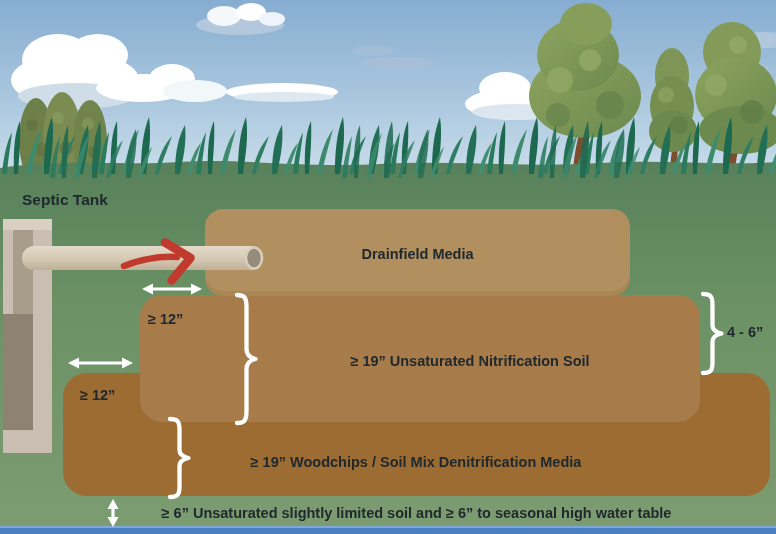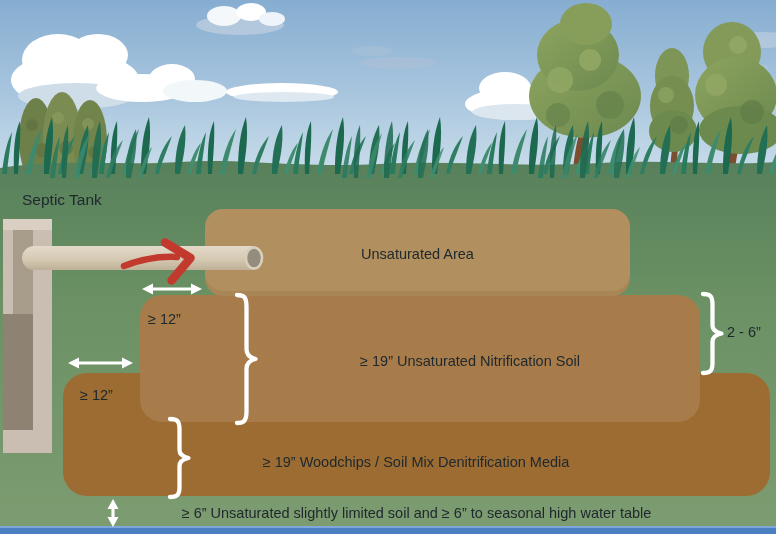--- a/index.html
+++ b/index.html
@@ -21,21 +21,21 @@
   .box.denit{left:63px;top:373px;width:707px;height:123px;border-radius:24px;background:#9c6c32;z-index:2;}
   .box.nit{left:140px;top:295px;width:560px;height:127px;border-radius:22px;background:#a87c4a;z-index:3;}
   .box.drain{left:205px;top:209px;width:425px;height:87px;border-radius:18px;background:#b18f5e;
              box-shadow:inset 0 -5px 0 rgba(90,60,20,.10);z-index:4;}
   
   .pipe{left:22px;top:246px;width:241px;height:24px;border-radius:12px;z-index:5;
         background:linear-gradient(180deg,#e3dac9,#d5c9b3 55%,#bfb098);}
   
   #overlay{left:0;top:0;z-index:10;pointer-events:none;}
   
-  .lbl{position:absolute;z-index:12;color:#20292e;font-weight:400;font-size:14.5px;line-height:1.1;white-space:nowrap;}
+  .lbl{position:absolute;z-index:12;color:#20292e;font-weight:700;font-size:14.5px;line-height:1.1;white-space:nowrap;}
   .lbl.center{text-align:center;}
   .lbl-septic{left:22px;top:191px;font-size:15.5px;}
   .lbl-drain{left:205px;top:247px;width:425px;}
   .lbl-offtop{left:148px;top:312px;}
   .lbl-nit{left:260px;top:354px;width:420px;}
   .lbl-side{left:727px;top:325px;}
   .lbl-offleft{left:80px;top:388px;}
   .lbl-denit{left:140px;top:455px;width:552px;}
   .lbl-bottom{left:63px;top:506px;width:707px;}
 </style>
@@ -197,21 +197,21 @@
     </g>
 
     <g stroke="#ffffff" stroke-width="4.3" fill="none" stroke-linecap="round" stroke-linejoin="round">
       <path d="M237,295 C244,295 246.5,297 246.5,307 L246.5,349 Q246.5,357 255.5,359 Q246.5,361 246.5,369 L246.5,411 C246.5,421 244,423 237,423"></path>
       <path d="M170,419 C177,419 179.5,421 179.5,429.5 L179.5,450 Q179.5,456 188.5,458 Q179.5,460 179.5,466 L179.5,487 C179.5,495 177,497 170,497"></path>
       <path d="M703,294 C710,294 712.5,296 712.5,304.5 L712.5,325.5 Q712.5,331.5 721.5,333.5 Q712.5,335.5 712.5,341.5 L712.5,363 C712.5,371 710,373 703,373"></path>
     </g>
   </svg>
 
   <div class="lbl lbl-septic">Septic Tank</div>
-  <div class="lbl lbl-drain center">Unsaturated Area</div>
+  <div class="lbl lbl-drain center">Drainfield Media</div>
   <div class="lbl lbl-offtop">≥ 12”</div>
   <div class="lbl lbl-nit center">≥ 19” Unsaturated Nitrification Soil</div>
-  <div class="lbl lbl-side">2 - 6”</div>
+  <div class="lbl lbl-side">4 - 6”</div>
   <div class="lbl lbl-offleft">≥ 12”</div>
   <div class="lbl lbl-denit center">≥ 19” Woodchips / Soil Mix Denitrification Media</div>
   <div class="lbl lbl-bottom center">≥ 6” Unsaturated slightly limited soil and ≥ 6” to seasonal high water table</div>
 
 </div>
 
 </body></html>

